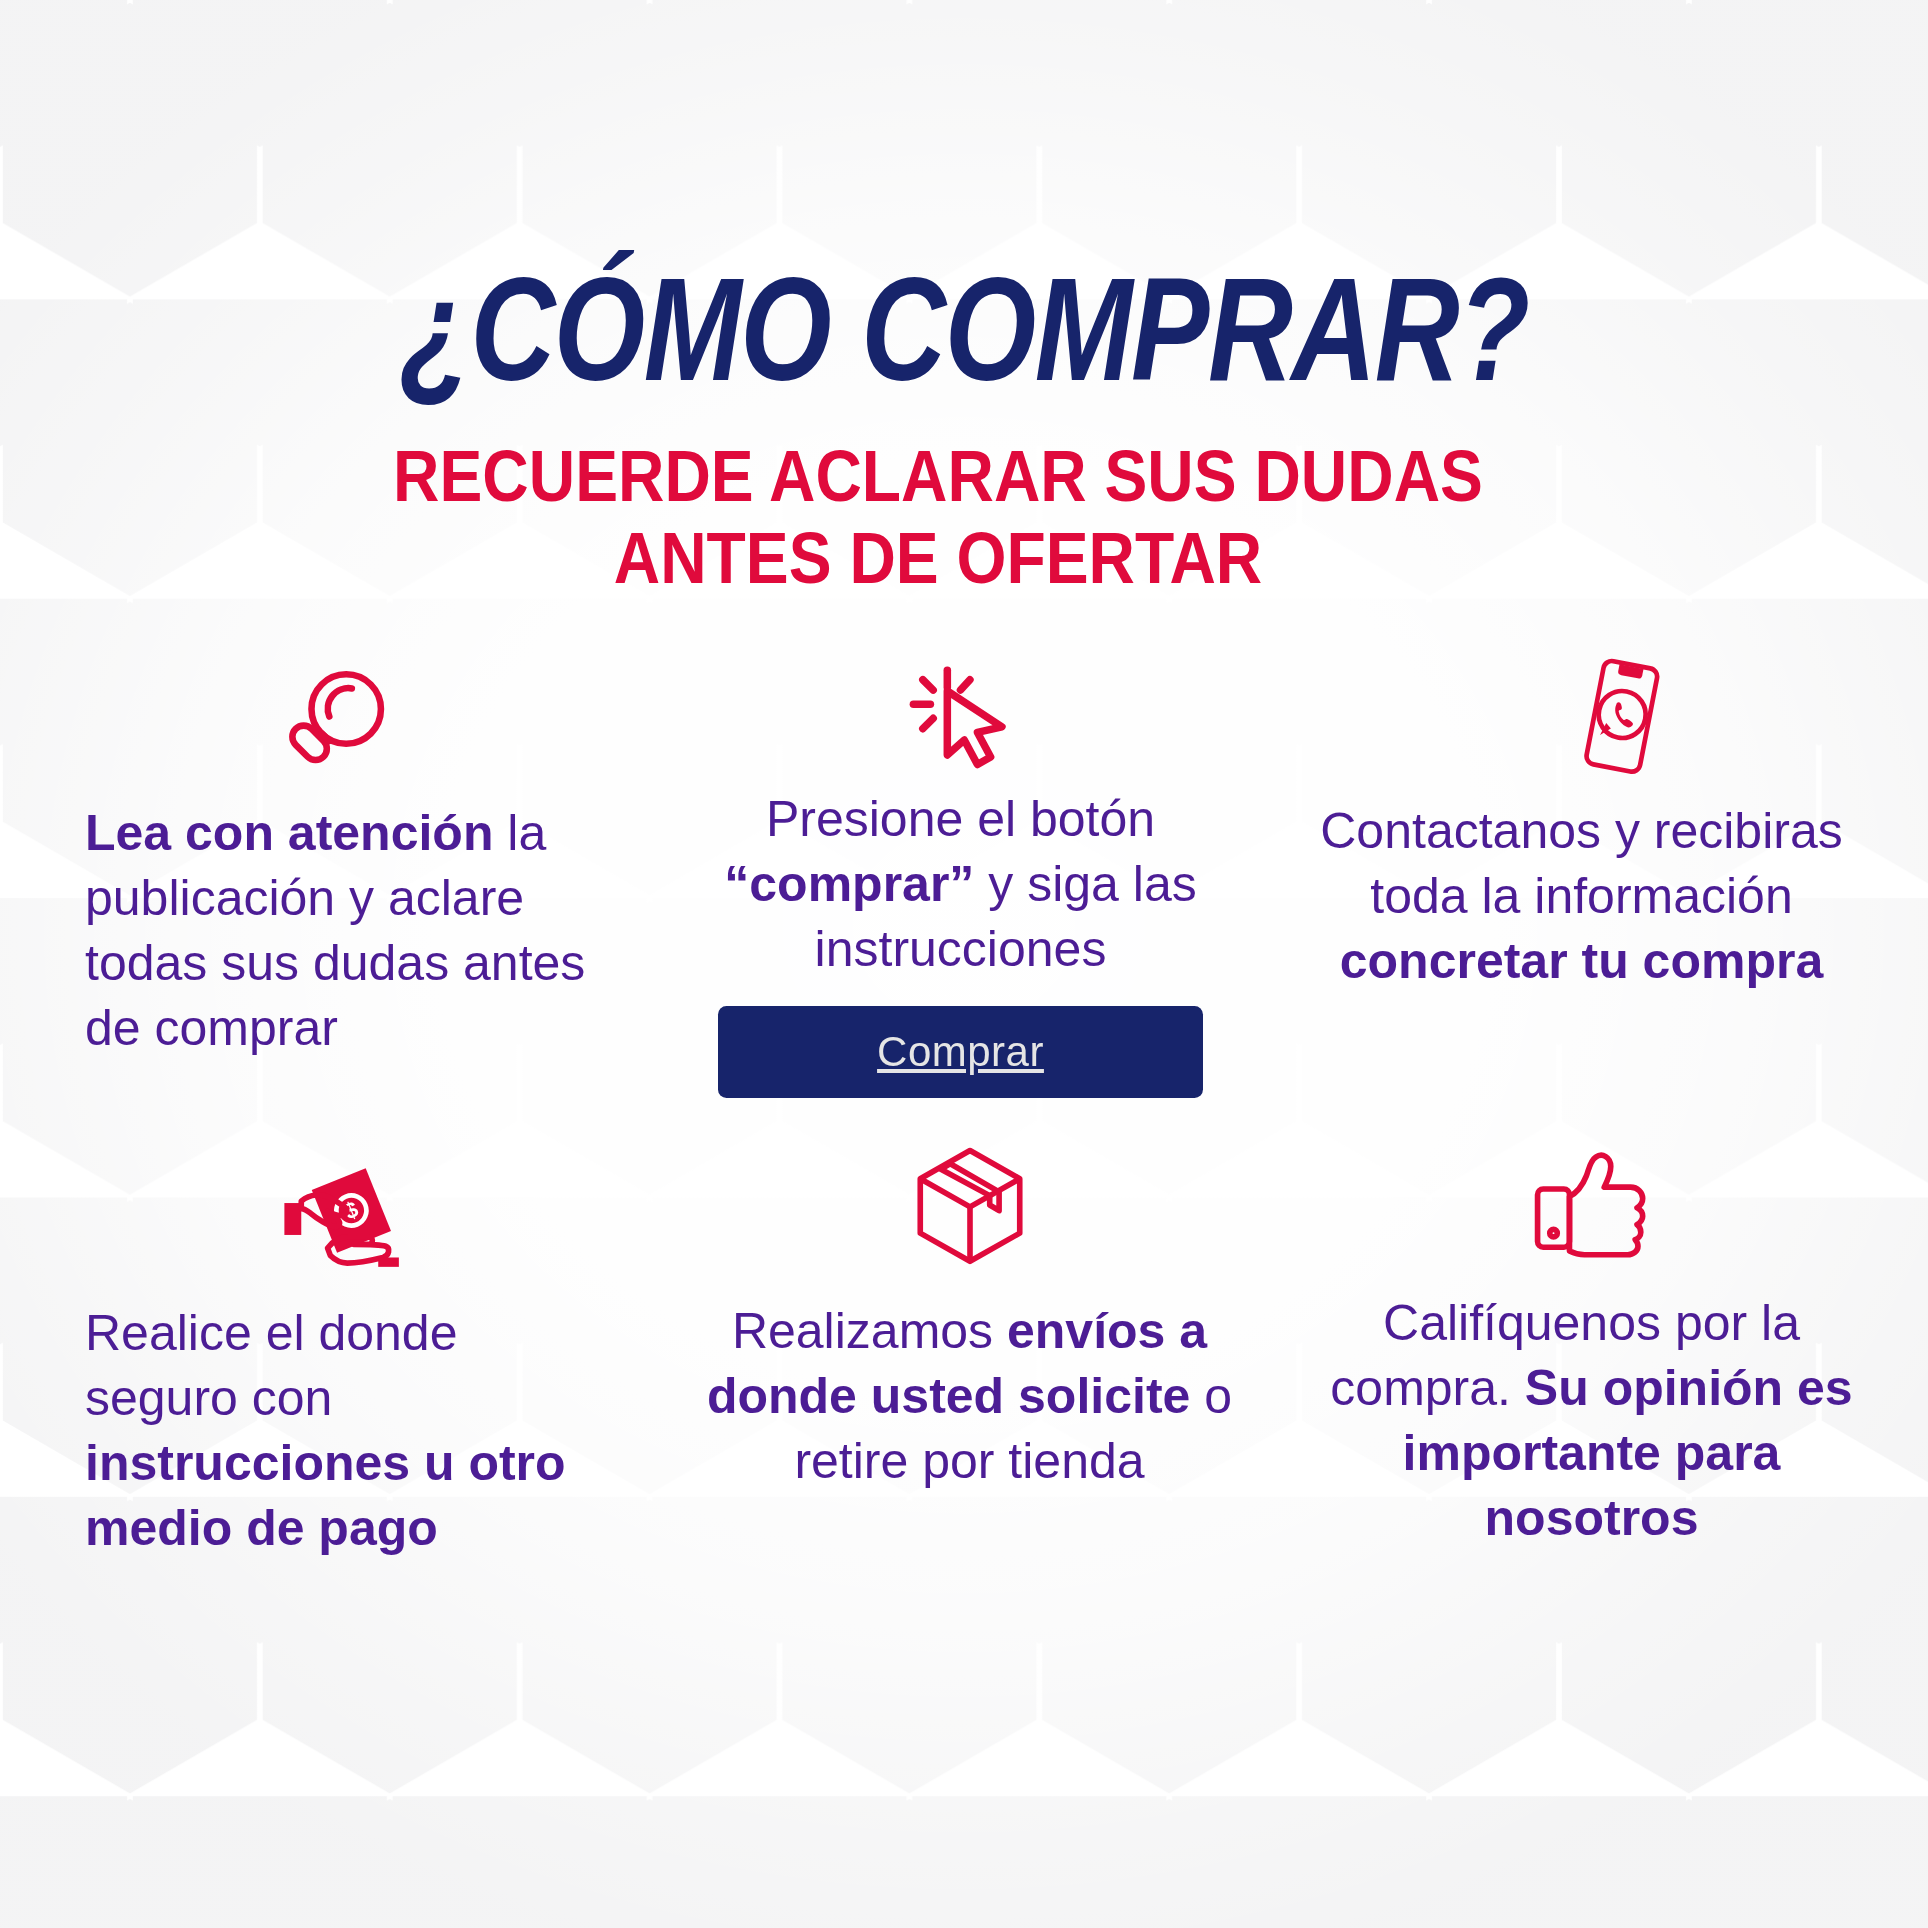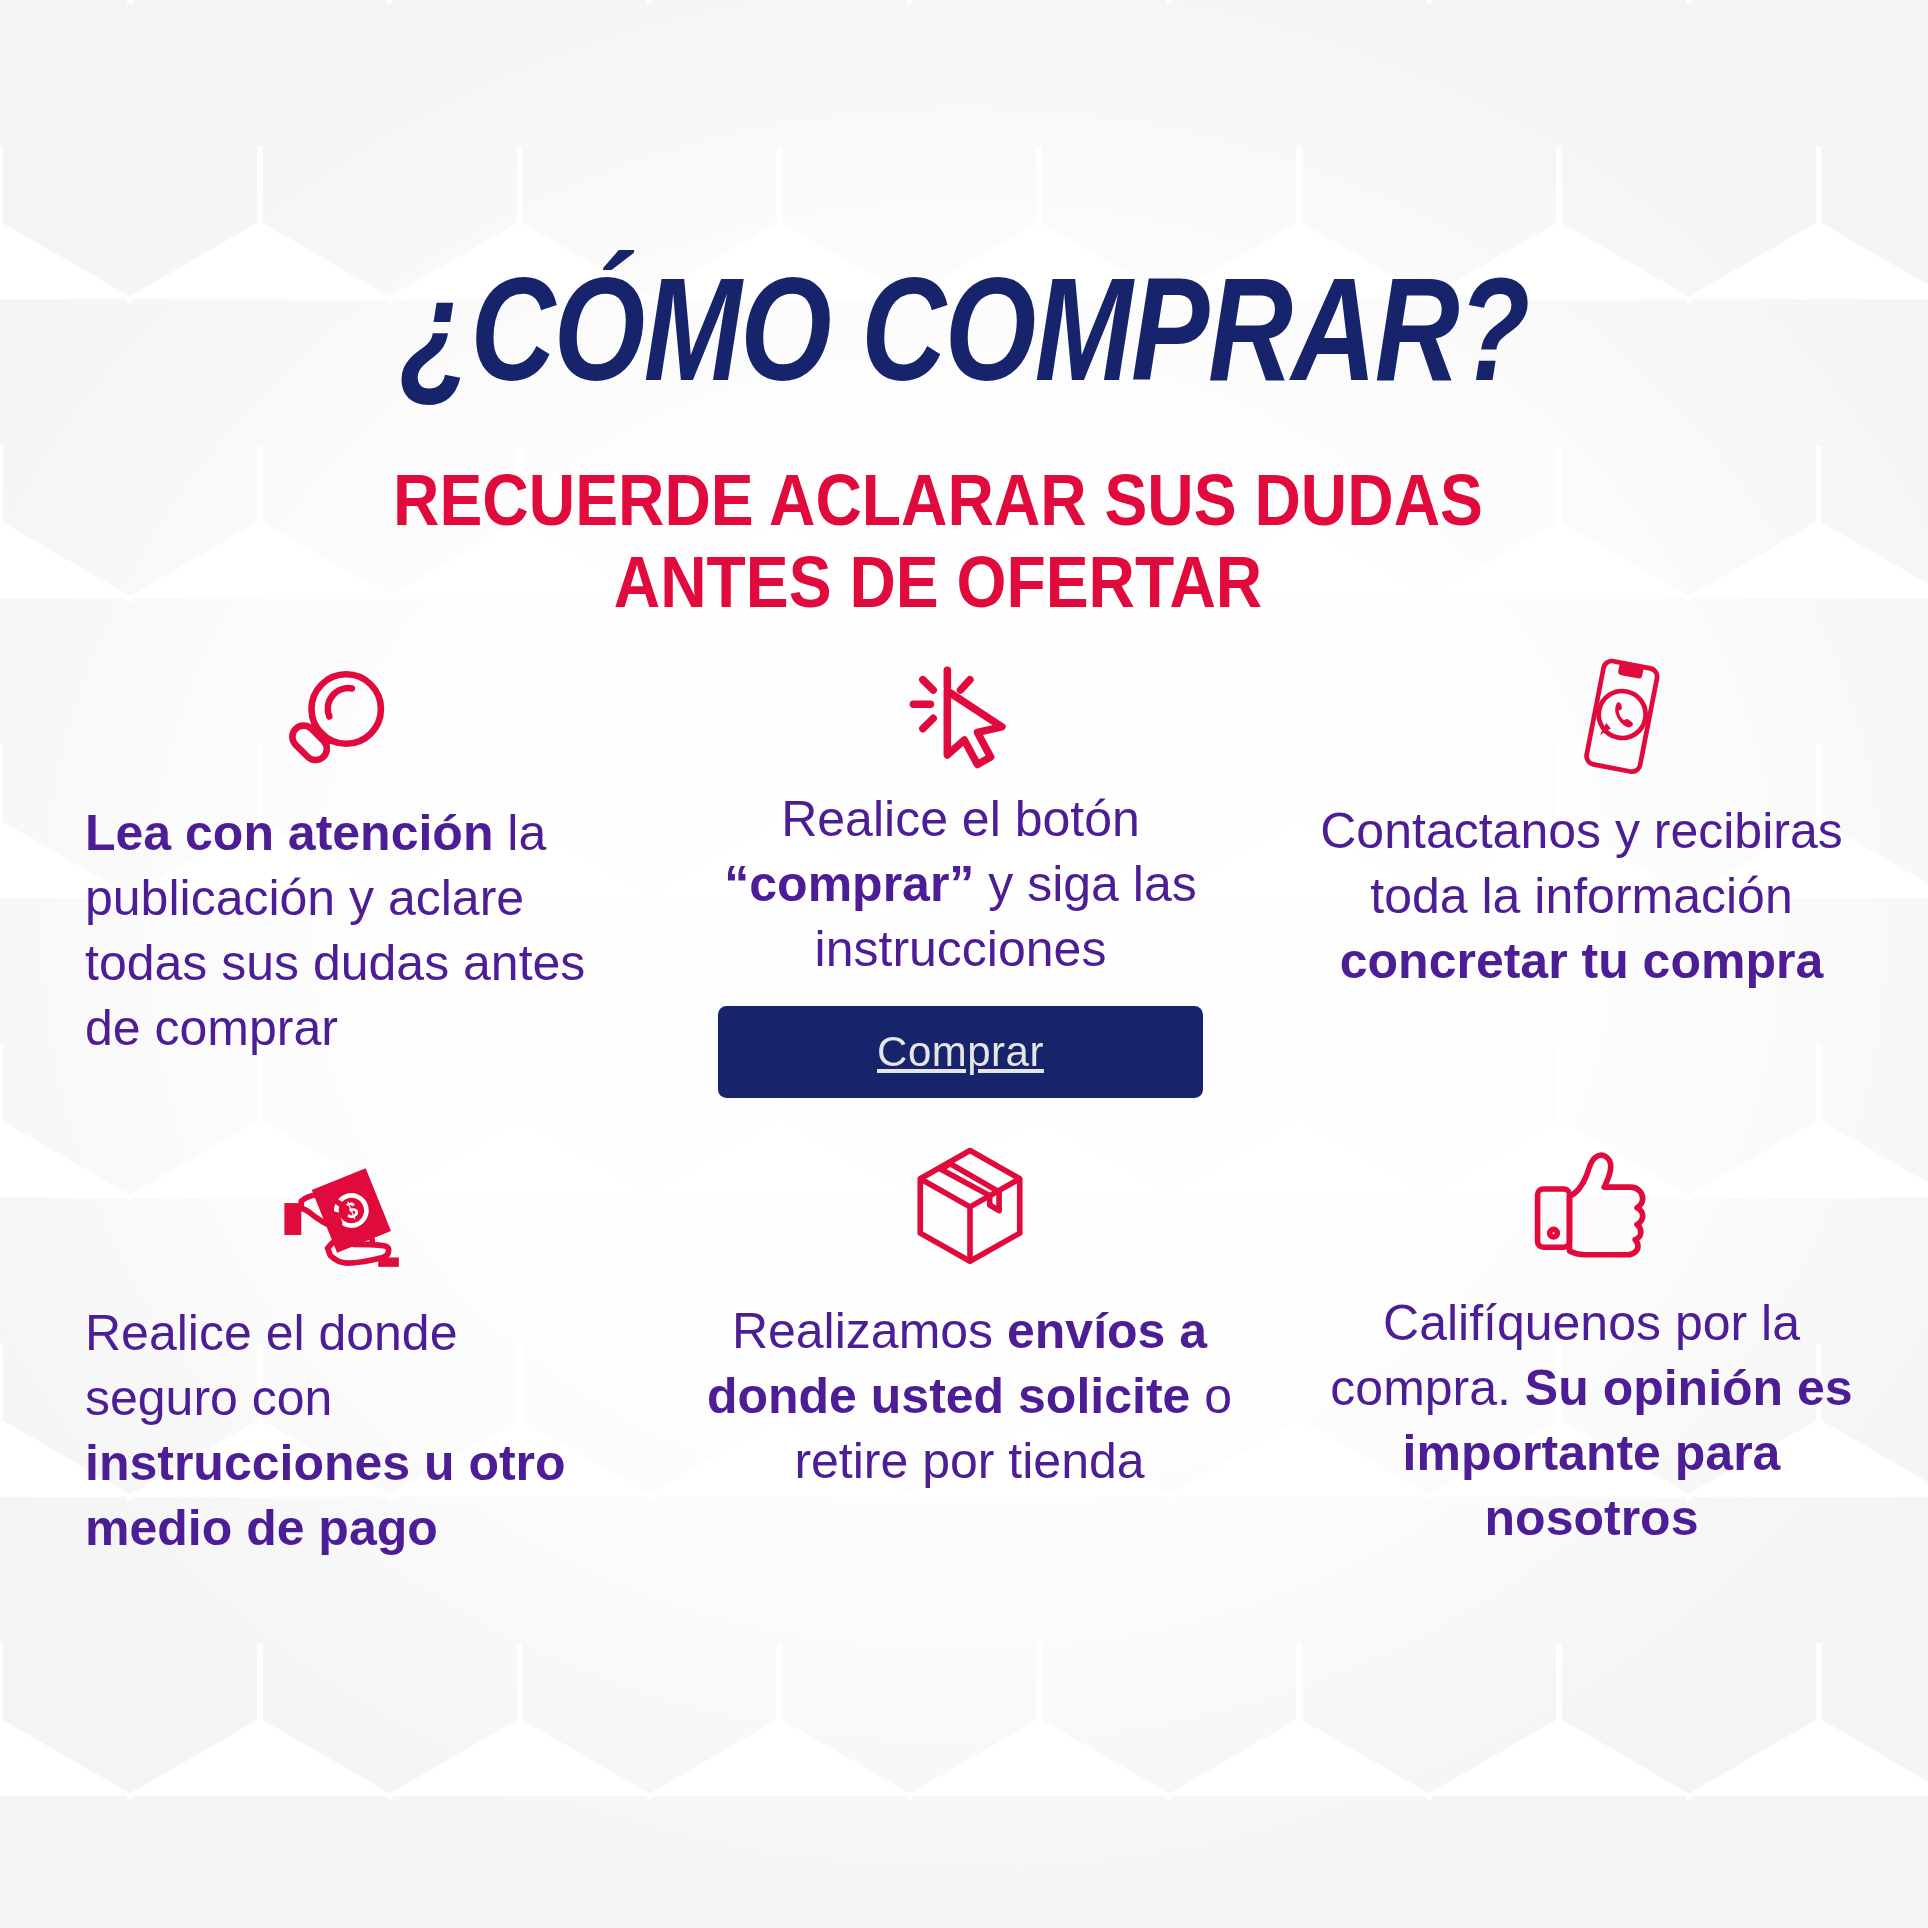--- a/index.html
+++ b/index.html
@@ -61,21 +61,21 @@
     line-height: 1;
     letter-spacing: -1.9px;
     color: #17246b;
     transform: scaleX(0.80);
     transform-origin: center;
     white-space: nowrap;
   }
 
   .subtitle-wrap {
     position: absolute;
-    top: 459px;
+    top: 435px;
     left: 0;
     width: 1876px;
     text-align: center;
   }
   .sub-line {
     display: block;
     font-family: "Liberation Sans", sans-serif;
     font-weight: 700;
     font-size: 73px;
     line-height: 1.13;
@@ -209,21 +209,21 @@
             <line x1="46" y1="12" x2="46" y2="30"></line>
             <line x1="20" y1="22" x2="31" y2="33"></line>
             <line x1="10" y1="48" x2="28" y2="48"></line>
             <line x1="20" y1="74" x2="31" y2="63"></line>
             <line x1="70" y1="22" x2="60" y2="33"></line>
           </g>
           <path d="M46 34 L104 72 L78 78 L92 104 L78 112 L64 86 L46 102 Z" fill="none" stroke="#e00a3c" stroke-width="8" stroke-linejoin="round" stroke-linecap="round"></path>
         </svg>
       </div>
       <div class="card-text">
-        <span>Realice el botón </span><span style="font-weight:700">“comprar”</span><span> y siga las instrucciones</span>
+        <span>Presione el botón </span><span style="font-weight:700">“comprar”</span><span> y siga las instrucciones</span>
       </div>
     </div>
 
     <div id="comprar-btn">
       <span>Comprar</span>
     </div>
 
     <div class="card" id="card-whats">
       <div class="icon-box">
         <svg class="ic" width="122" height="132" viewBox="0 0 130 140">

